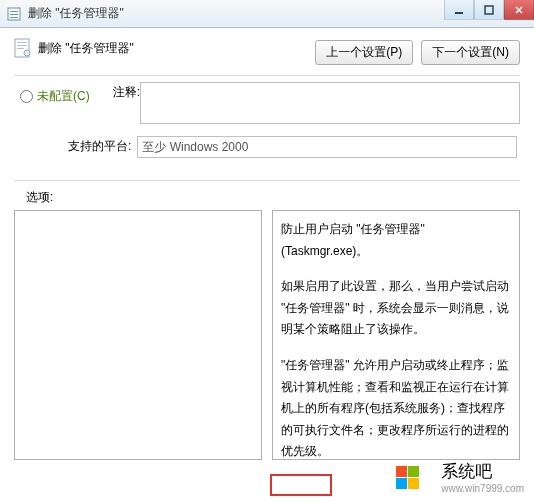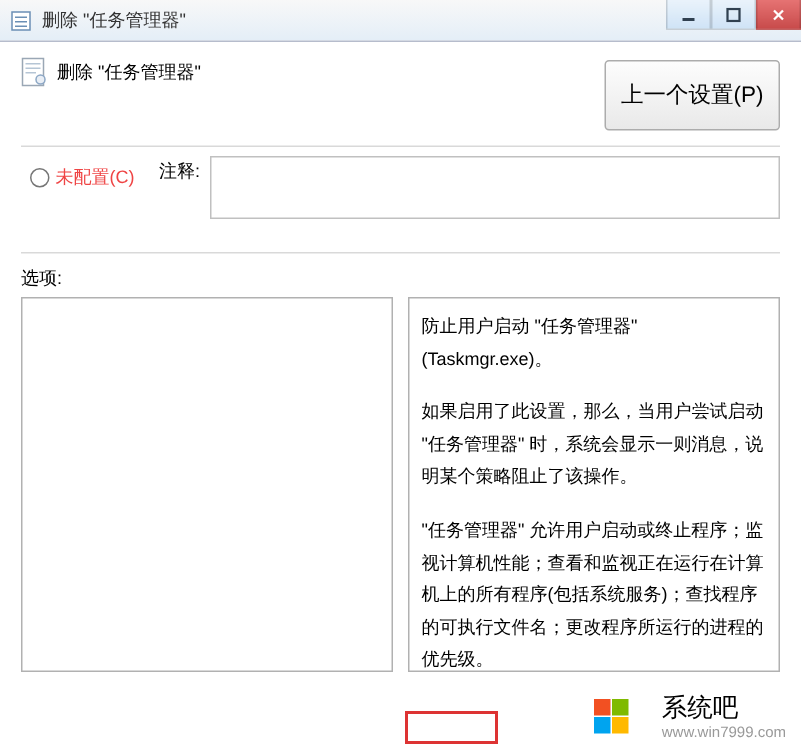--- a/index.html
+++ b/index.html
@@ -10,33 +10,33 @@
   .win-controls { position: absolute; right: 0; top: 0; display: flex; }
   .win-btn { width: 30px; height: 20px; border: 1px solid rgba(0,0,0,.15); border-top:none; display: flex; align-items: center; justify-content: center; background: linear-gradient(to bottom,#eaf3fb,#cfe3f6); }
   .win-btn.close { background: linear-gradient(to bottom,#e67373,#c84b4b); color:#fff; }
   .win-btn svg { display:block; }
   .content { padding: 10px 14px 0 14px; }
   .header-row { display: flex; align-items: flex-start; }
   .header-left { display: flex; align-items: center; flex: 1; }
   .doc-icon { width: 18px; height: 20px; margin-right: 6px; display:flex; }
   .header-text { font-size: 12px; color: #000; }
   .header-buttons { display: flex; gap: 8px; margin-top: 2px;}
-  .btn { background: linear-gradient(to bottom,#fdfdfd,#e9e9e9); border: 1px solid #acacac; border-radius: 3px; padding: 13px 10px; font-size: 15px; font-family: inherit; cursor: default; }
+  .btn { background: linear-gradient(to bottom,#fdfdfd,#e9e9e9); border: 1px solid #acacac; border-radius: 3px; padding: 3px 10px; font-size: 12px; font-family: inherit; cursor: default; }
   .divider { border: none; border-top: 1px solid #d9d9d9; margin: 10px 0 8px 0; }
   .radio-row { display: flex; align-items: center; margin: 4px 0 4px 6px; }
   .radio-row input { margin: 0 4px 0 0; accent-color: #3b78bf;}
-  .radio-label { color: #ef4444; }
+  .radio-label { color: #4d7c0f; }
   .form-area { display: flex; }
   .left-col { width: 108px; }
   .right-col { flex: 1; }
   .field-row { display: flex; margin-bottom: 12px; }
-  .field-label { width: 80px; text-align: left; padding-top: 2px; padding-left: 14px;}
+  .field-label { width: 80px; text-align: right; padding-top: 2px; padding-left: 14px;}
   .textarea-comment { width: 380px; height: 42px; border: 1px solid #c0c0c0; background:#fff; resize: none; font-family: inherit; font-size:12px; padding:2px;}
   .platform-input { width: 380px; height: 22px; border: 1px solid #c0c0c0; background:#fff; padding: 2px 4px; font-family: inherit; font-size:12px; color:#555;}
-  .section-labels { display:flex; margin: 2px 0 4px 0; gap: 16px; }
+  .section-labels { display:flex; margin: 2px 0 4px 12px; gap: 16px; }
   .section-labels .lab { flex:1; }
   .section-labels .lab.help { margin-left: 10px;}
   .panes { display:flex; gap:10px; }
   .pane { flex:1; border:1px solid #b1b1b1; background:#fff; height: 250px; padding: 8px; overflow:hidden; }
   .pane.options { background:#fff; }
   .help-text { line-height: 1.8; color: #000; }
   .help-text p { margin: 0 0 14px 0; }
   .watermark { position:absolute; right:10px; bottom:8px; display:flex; align-items:center; gap:22px; }
   .wm-logo { display:flex; flex-wrap:wrap; width:24px; height:24px; }
   .wm-logo span { width:11px; height:11px; margin:0.5px;}
@@ -86,36 +86,41 @@
             <rect x="3" y="4" width="10" height="1" fill="#b5c5d5"></rect>
             <rect x="3" y="7" width="10" height="1" fill="#b5c5d5"></rect>
             <rect x="3" y="10" width="7" height="1" fill="#b5c5d5"></rect>
             <circle cx="13" cy="15" r="3" fill="#e9eef5" stroke="#8ca7c5"></circle>
           </svg>
       </span>
       <span class="header-text">删除 "任务管理器"</span>
     </div>
     <div class="header-buttons">
       <button class="btn">上一个设置(P)</button>
+      <button class="btn">下一个设置(N)</button>
     </div>
   </div>
 
   <hr class="divider">
 
   <div class="form-area">
     <div class="left-col">
       <div class="radio-row">
         <input type="radio" name="cfg" id="r-nc" style="">
         <label for="r-nc" class="radio-label"><span>未配置(C)</span></label>
       </div>
     </div>
     <div class="right-col">
       <div class="field-row" style="margin-top:-2px;">
         <div class="field-label" style="width:34px;padding-left:0;">注释:</div>
         <textarea class="textarea-comment" style=""></textarea>
+      </div>
+      <div class="field-row">
+        <div class="field-label" style="width:auto;padding-left:0;margin-left:-38px;margin-right:6px;">支持的平台:</div>
+        <input class="platform-input" readonly="" value="至少 Windows 2000" style="">
       </div>
     </div>
   </div>
 
   <hr class="divider">
 
   <div class="section-labels">
     <div class="lab">选项:</div>
   </div>
 

